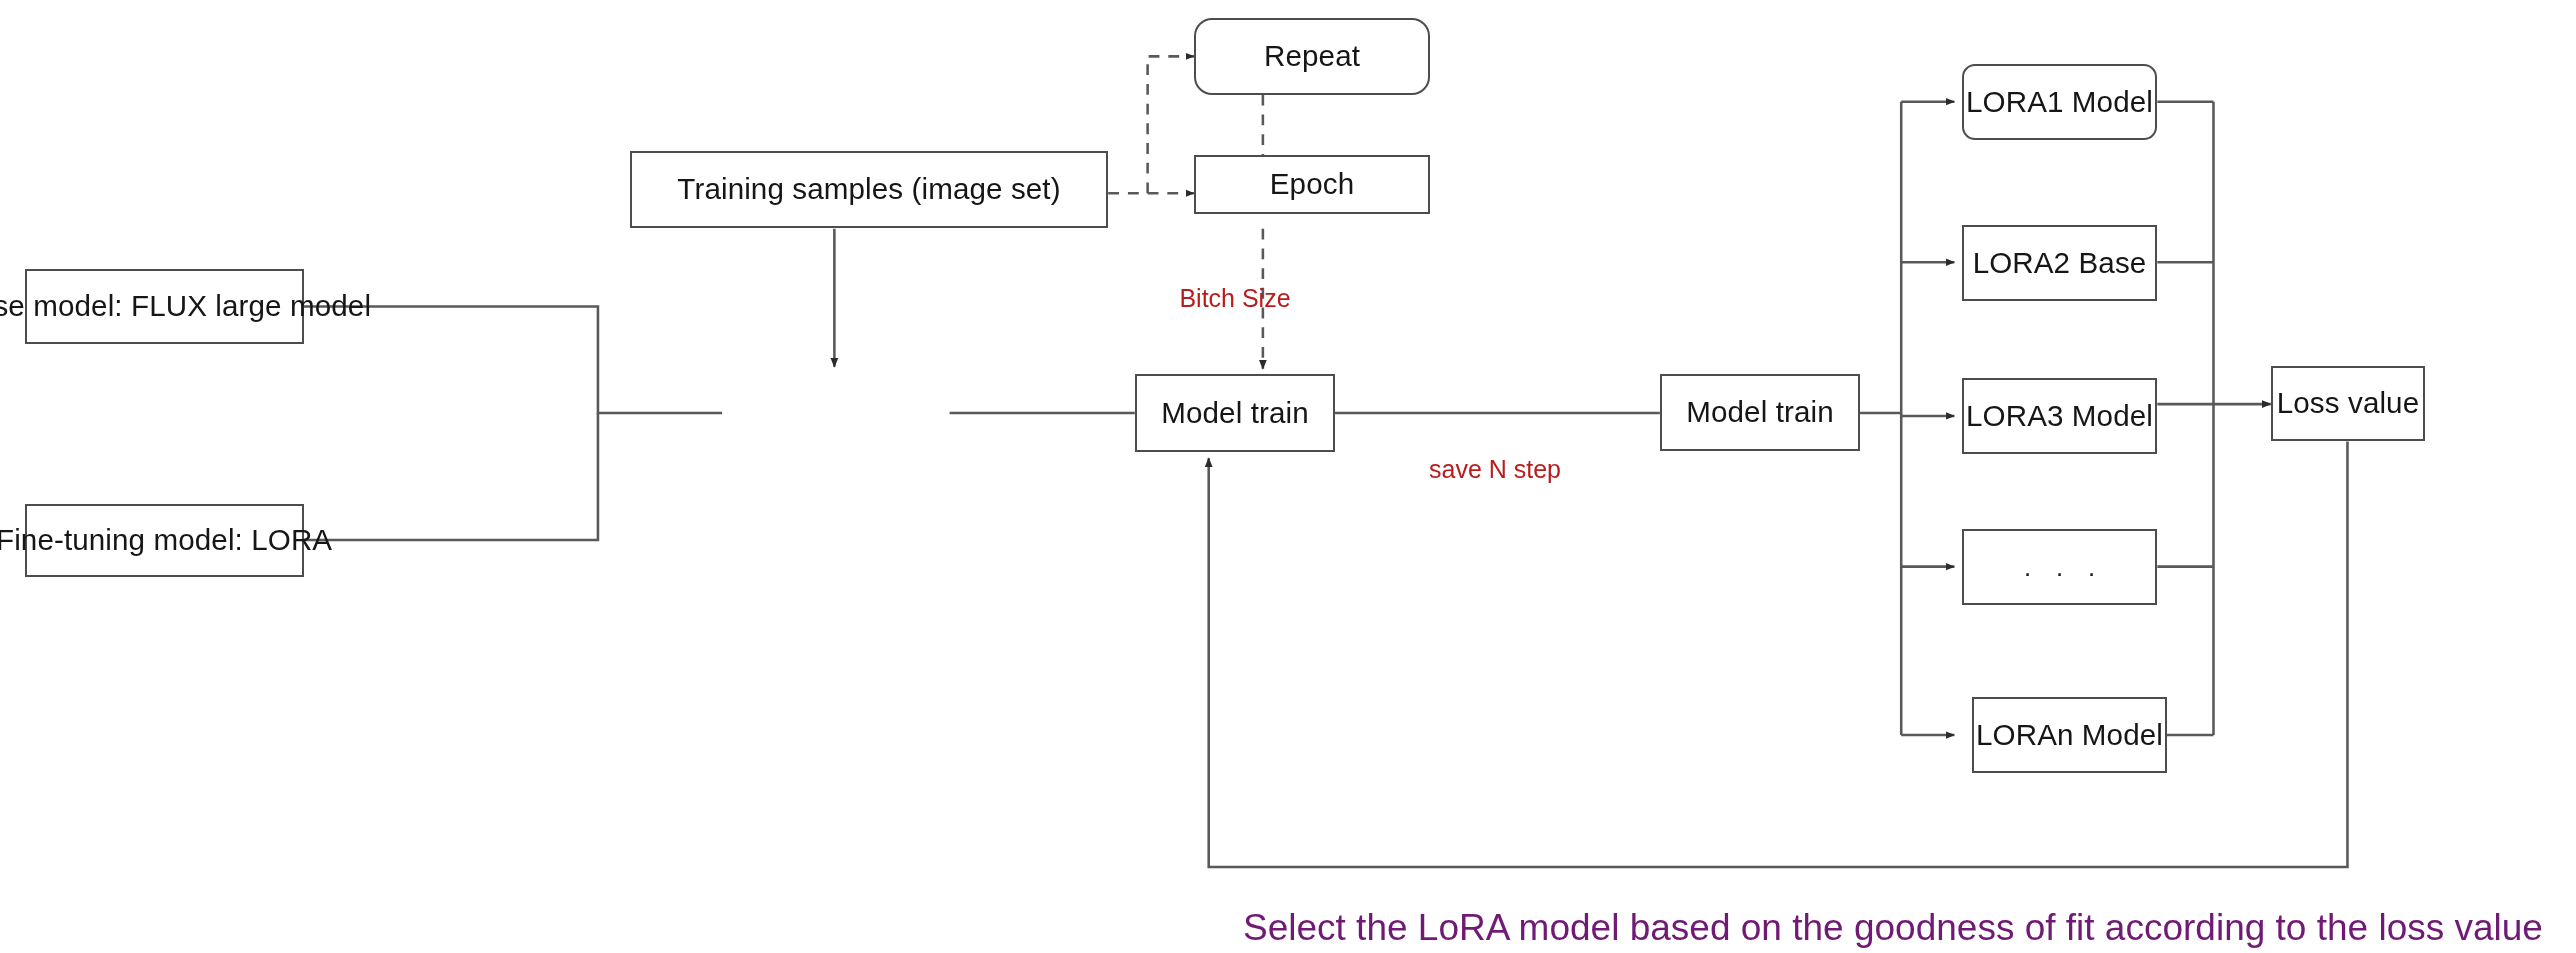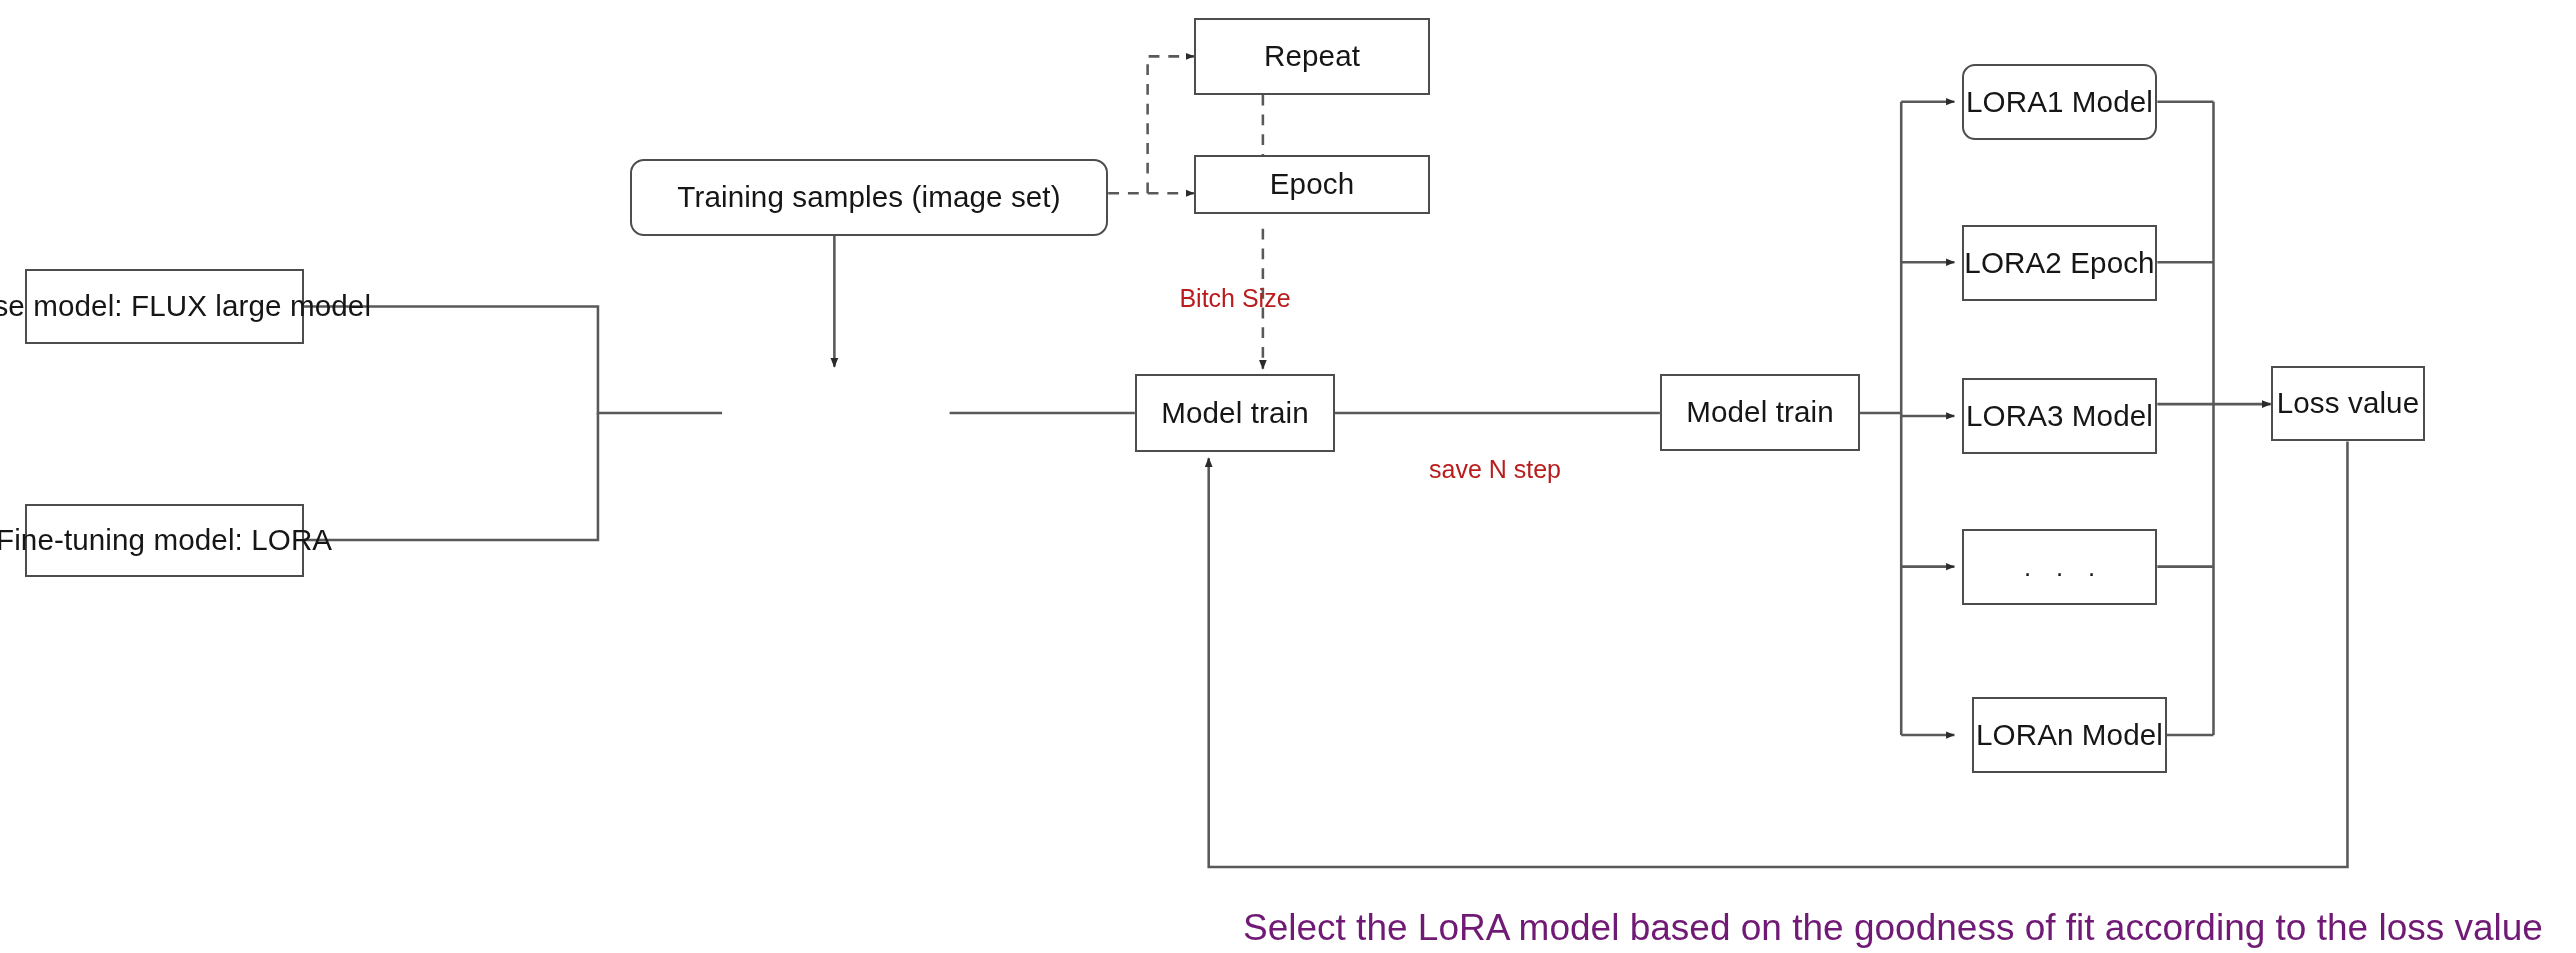--- a/index.html
+++ b/index.html
@@ -93,25 +93,25 @@
   </svg>
 
   <div class="node" style="left:24.6px;top:269px;width:279px;height:75px;">
     <span>Base model: FLUX large model</span>
   </div>
 
   <div class="node" style="left:24.6px;top:504px;width:279px;height:73px;">
     <span>Fine-tuning model: LORA</span>
   </div>
 
-  <div class="node" style="left:630px;top:159px;width:478px;height:77px;border-radius:14px;">
+  <div class="node" style="left:630px;top:151px;width:478px;height:77px;">
     <span>Training samples (image set)</span>
   </div>
 
-  <div class="node" style="left:1194px;top:17.7px;width:236px;height:77px;">
+  <div class="node" style="left:1194px;top:17.7px;width:236px;height:77px;border-radius:18px;">
     <span>Repeat</span>
   </div>
 
   <div class="node" style="left:1194px;top:155px;width:236px;height:59px;">
     <span>Epoch</span>
   </div>
 
 
   <div class="node" style="left:1135px;top:374px;width:200px;height:78px;">
     <span>Model train</span>
@@ -119,21 +119,21 @@
 
   <div class="node" style="left:1660px;top:374px;width:200px;height:77px;">
     <span>Model train</span>
   </div>
 
   <div class="node" style="left:1962px;top:64px;width:195px;height:76px;border-radius:13px;">
     <span>LORA1 Model</span>
   </div>
 
   <div class="node" style="left:1962px;top:225px;width:195px;height:76px;">
-    <span>LORA2 Epoch</span>
+    <span>LORA2 Base</span>
   </div>
 
   <div class="node" style="left:1962px;top:378px;width:195px;height:76px;">
     <span>LORA3 Model</span>
   </div>
 
   <div class="node" style="left:1962px;top:529px;width:195px;height:76px;">
     <span class="dots">. . .</span>
   </div>
 

